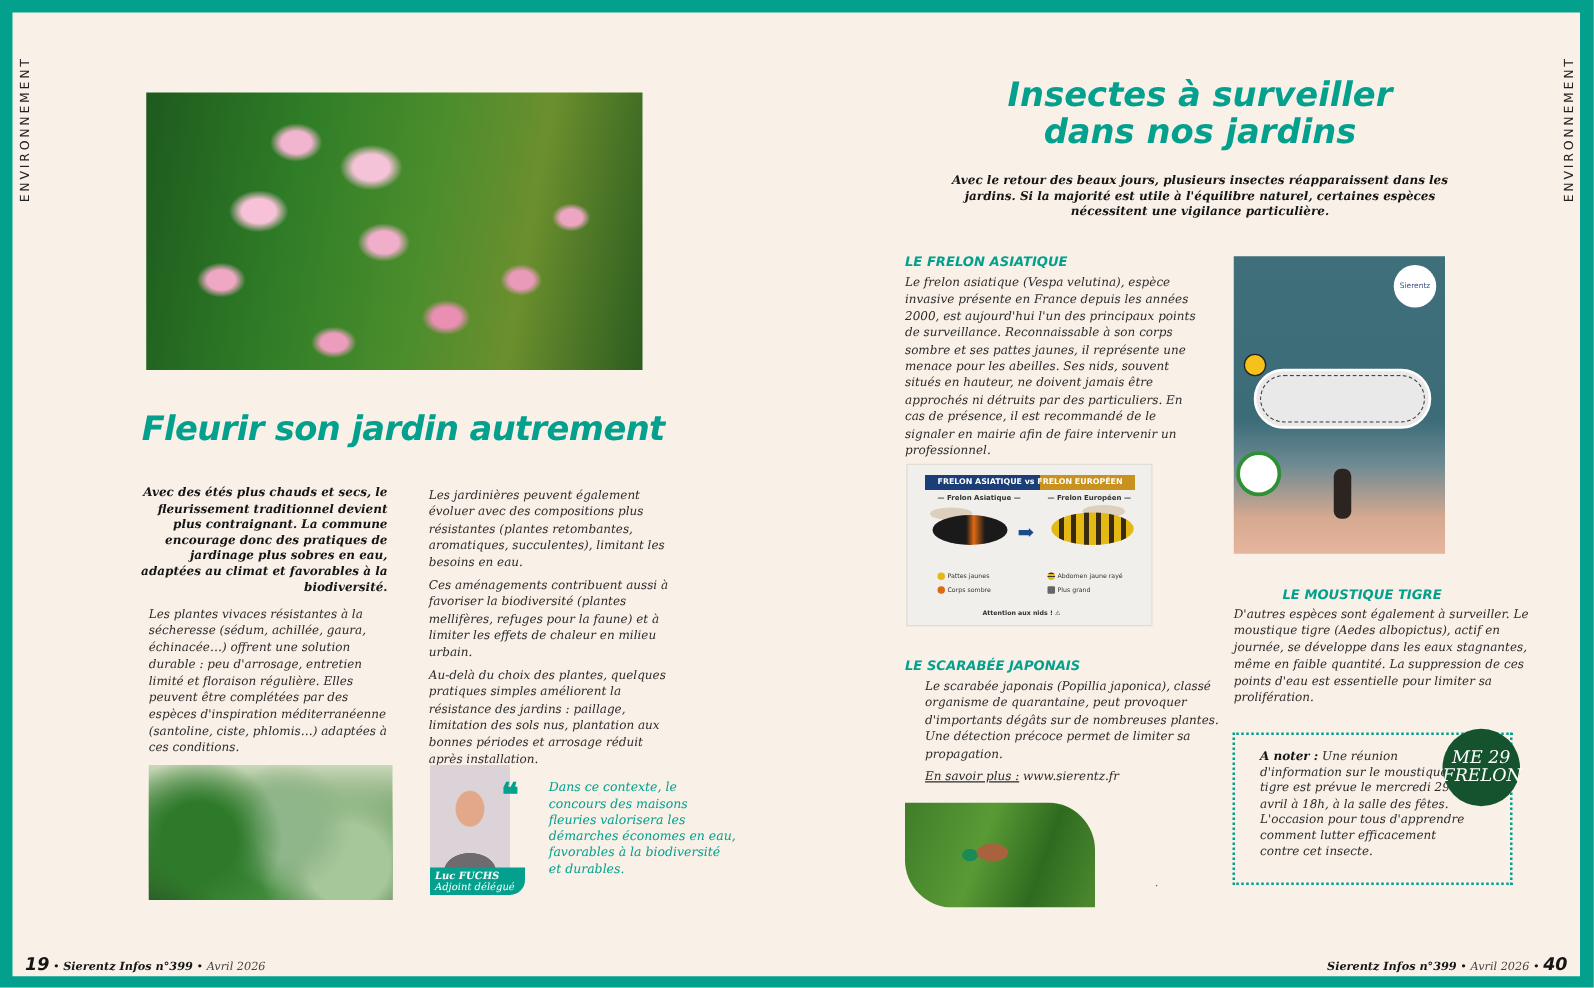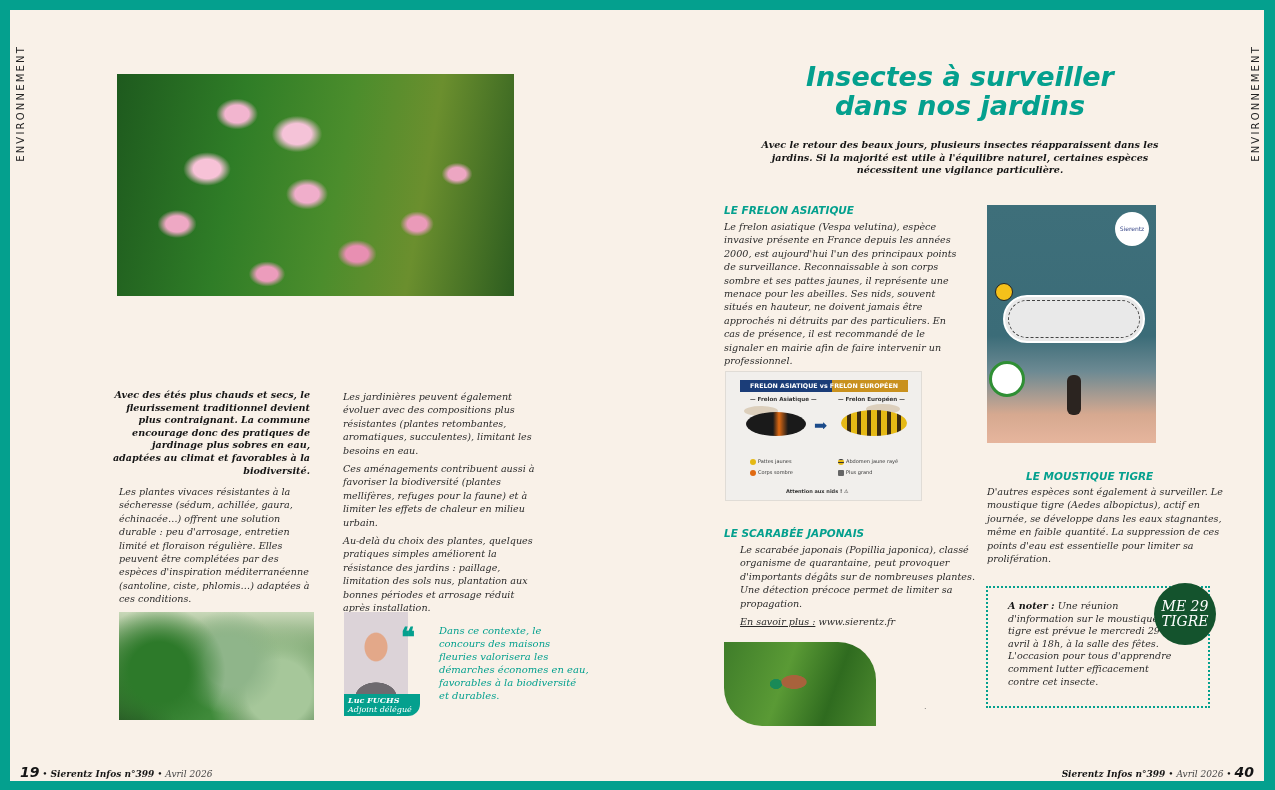--- a/index.html
+++ b/index.html
@@ -287,20 +287,21 @@
 </head>
 <body>
 
 <div class="page">
 
   <div class="side-label side-left">ENVIRONNEMENT</div>
   <div class="side-label side-right">ENVIRONNEMENT</div>
 
   <div class="photo flowers"></div>
 
+  <h1 class="title-left">Fleurir son jardin autrement</h1>
 
   <p class="lead-left">Avec des étés plus chauds et secs, le fleurissement traditionnel devient plus contraignant. La commune encourage donc des pratiques de jardinage plus sobres en eau, adaptées au climat et favorables à la biodiversité.</p>
 
   <div class="body-text col-a">
     <p>Les plantes vivaces résistantes à la sécheresse (sédum, achillée, gaura, échinacée…) offrent une solution durable : peu d'arrosage, entretien limité et floraison régulière. Elles peuvent être complétées par des espèces d'inspiration méditerranéenne (santoline, ciste, phlomis…) adaptées à ces conditions.</p>
   </div>
 
   <div class="body-text col-b">
     <p>Les jardinières peuvent également évoluer avec des compositions plus résistantes (plantes retombantes, aromatiques, succulentes), limitant les besoins en eau.</p>
     <p>Ces aménagements contribuent aussi à favoriser la biodiversité (plantes mellifères, refuges pour la faune) et à limiter les effets de chaleur en milieu urbain.</p>
@@ -368,21 +369,21 @@
   </div>
 
   <h2 class="section-h h-mous">LE MOUSTIQUE TIGRE</h2>
   <p class="body-text t-mous">D'autres espèces sont également à surveiller. Le moustique tigre (Aedes albopictus), actif en journée, se développe dans les eaux stagnantes, même en faible quantité. La suppression de ces points d'eau est essentielle pour limiter sa prolifération.</p>
 
   <div class="note-box">
     <p class="note-text"><b>A noter :</b><span> Une réunion d'information sur le moustique tigre est prévue le mercredi 29 avril à 18h, à la salle des fêtes. L'occasion pour tous d'apprendre comment lutter efficacement contre cet insecte.</span></p>
   </div>
   <div class="date-badge">
     <span>ME 29</span><br>
-    <span>TIGRE</span>
+    <span>FRELON</span>
   </div>
 
   <div class="footer footer-right">
     <span class="mag">Sierentz Infos n°399</span>
     <span>•</span>
     <span class="date">Avril 2026</span>
     <span>•</span>
     <span class="pg">40</span>
   </div>
 </div>

